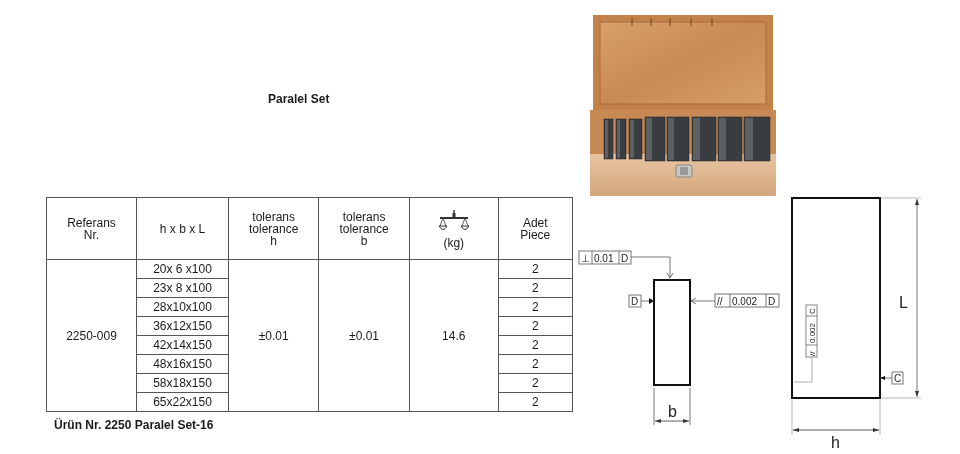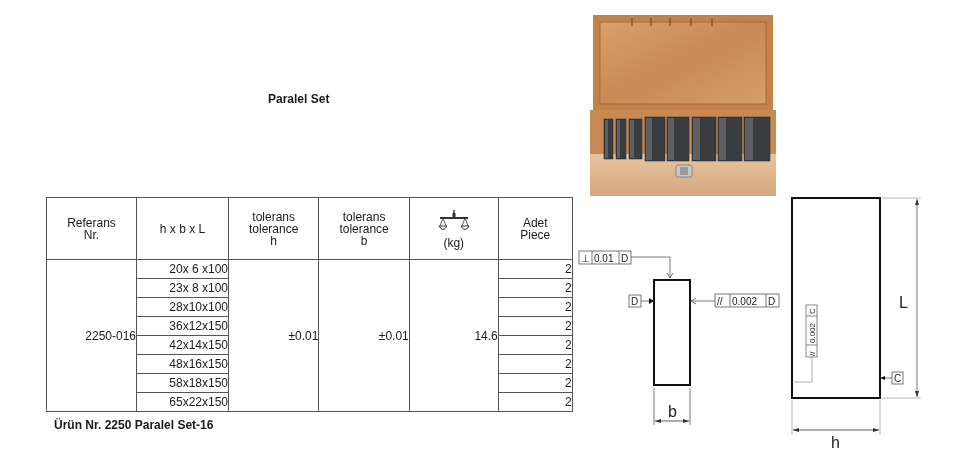--- a/index.html
+++ b/index.html
@@ -4,21 +4,21 @@
 <style>
   * { box-sizing: border-box; margin: 0; padding: 0; }
   html, body { width: 960px; height: 454px; background: #ffffff; overflow: hidden; }
   body { position: relative; font-family: "Liberation Sans", sans-serif; color: #1a1a1a; }
 
   .title { position: absolute; left: 268px; top: 92px; font-size: 12px; font-weight: bold; }
 
   table.spec { position: absolute; left: 46px; top: 197px; border-collapse: collapse; font-size: 12px; }
   table.spec td, table.spec th { border: 1px solid #555; text-align: center; font-weight: normal; line-height: 12px; }
   table.spec th { height: 62px; vertical-align: middle; padding: 0 20px; }
-  table.spec td { height: 19px; text-align: right; }
+  table.spec td { height: 19px; }
   .c1 { width: 90px; } .c2 { width: 92px; } .c3 { width: 81px; } .c4 { width: 82px; } .c5 { width: 89px; } .c6 { width: 74px; margin-left: 13px; }
 
   .footer { position: absolute; left: 54px; top: 418px; font-size: 12px; font-weight: bold; }
 
   .photo { position: absolute; left: 590px; top: 14px; width: 186px; height: 182px; }
 
   .drawing-b { position: absolute; left: 575px; top: 243px; width: 215px; height: 185px; }
   .drawing-h { position: absolute; left: 775px; top: 190px; width: 185px; height: 260px; }
 
   svg text { font-family: "Liberation Sans", sans-serif; }
@@ -53,21 +53,21 @@
         <path d="M3 17 Q7 24 11 17 Z" fill="none" stroke="#333" stroke-width="1"></path>
         <path d="M25 17 Q29 24 33 17 Z" fill="none" stroke="#333" stroke-width="1"></path>
       </svg>
       <span>(kg)</span>
     </th>
     <th class="c6">
       <span>Adet</span><br><span>Piece</span>
     </th>
   </tr>
   <tr>
-    <td rowspan="8">2250-016</td>
+    <td rowspan="8">2250-009</td>
     <td>20x 6 x100</td>
     <td rowspan="8">±0.01</td>
     <td rowspan="8">±0.01</td>
     <td rowspan="8">14.6</td>
     <td>2</td>
   </tr>
   <tr>
         <td>23x 8 x100</td>
         <td>2</td>
       </tr>

